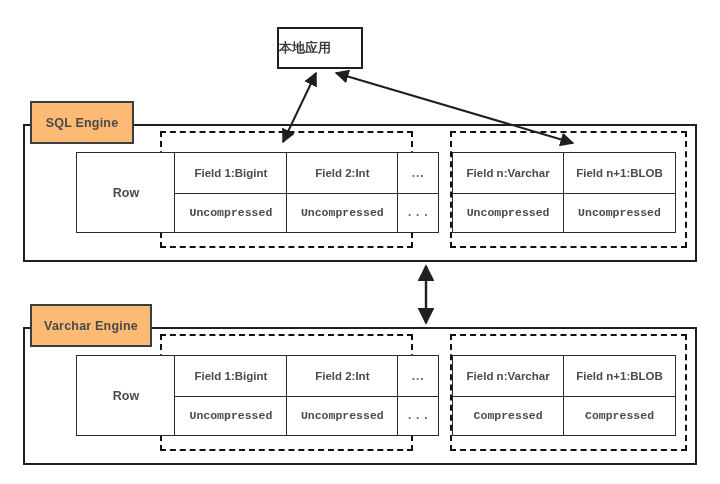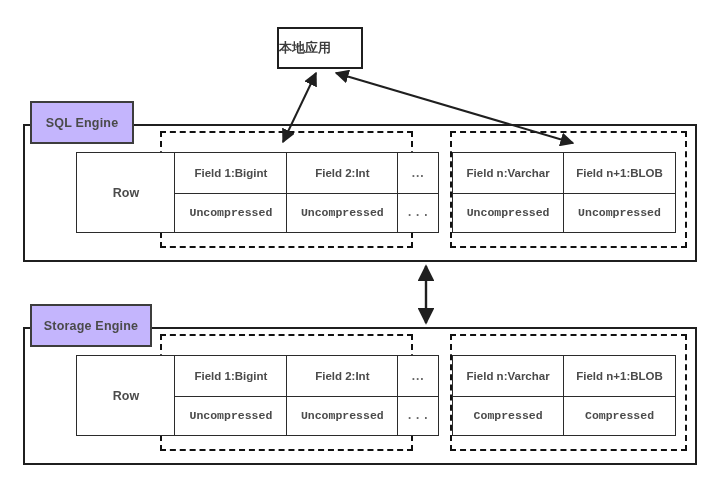--- a/index.html
+++ b/index.html
@@ -44,21 +44,21 @@
     border: 2px solid #1f1f1f;
     background: #ffffff;
     box-sizing: border-box;
   }
   #sql-engine-container  { left: 23px; top: 124px; width: 674px; height: 138px; }
   #storage-engine-container { left: 23px; top: 327px; width: 674px; height: 138px; }
 
   
   .engine-chip {
     position: absolute;
-    background: #c4b5fd;
+    background: #fdba74;
     border: 2px solid #3d3d3d;
     box-sizing: border-box;
     display: flex;
     align-items: center;
     justify-content: center;
     font-size: 12.5px;
     font-weight: 700;
     color: #4a4a4a;
     letter-spacing: .2px;
   }
@@ -236,21 +236,21 @@
       <div class="cell-bottom">Compressed</div>
     </div>
 
     <div class="cell-block field-col">
       <div class="cell-top">Field n+1:BLOB</div>
       <div class="cell-bottom">Compressed</div>
     </div>
   </div>
 
   <div class="engine-chip" id="storage-engine-chip">
-    <span>Storage Engine</span>
+    <span>Varchar Engine</span>
   </div>
 
   <svg id="arrows-layer" viewBox="0 0 720 484">
     <defs>
       <marker id="arrowHead" viewBox="0 0 10 10" refX="9" refY="5" markerWidth="7" markerHeight="7" orient="auto-start-reverse">
         <path d="M 0 0 L 10 5 L 0 10 z" fill="#1f1f1f"></path>
       </marker>
     </defs>
 
     <line x1="283" y1="142" x2="316" y2="73" stroke="#1f1f1f" stroke-width="2" marker-start="url(#arrowHead)" marker-end="url(#arrowHead)"></line>

